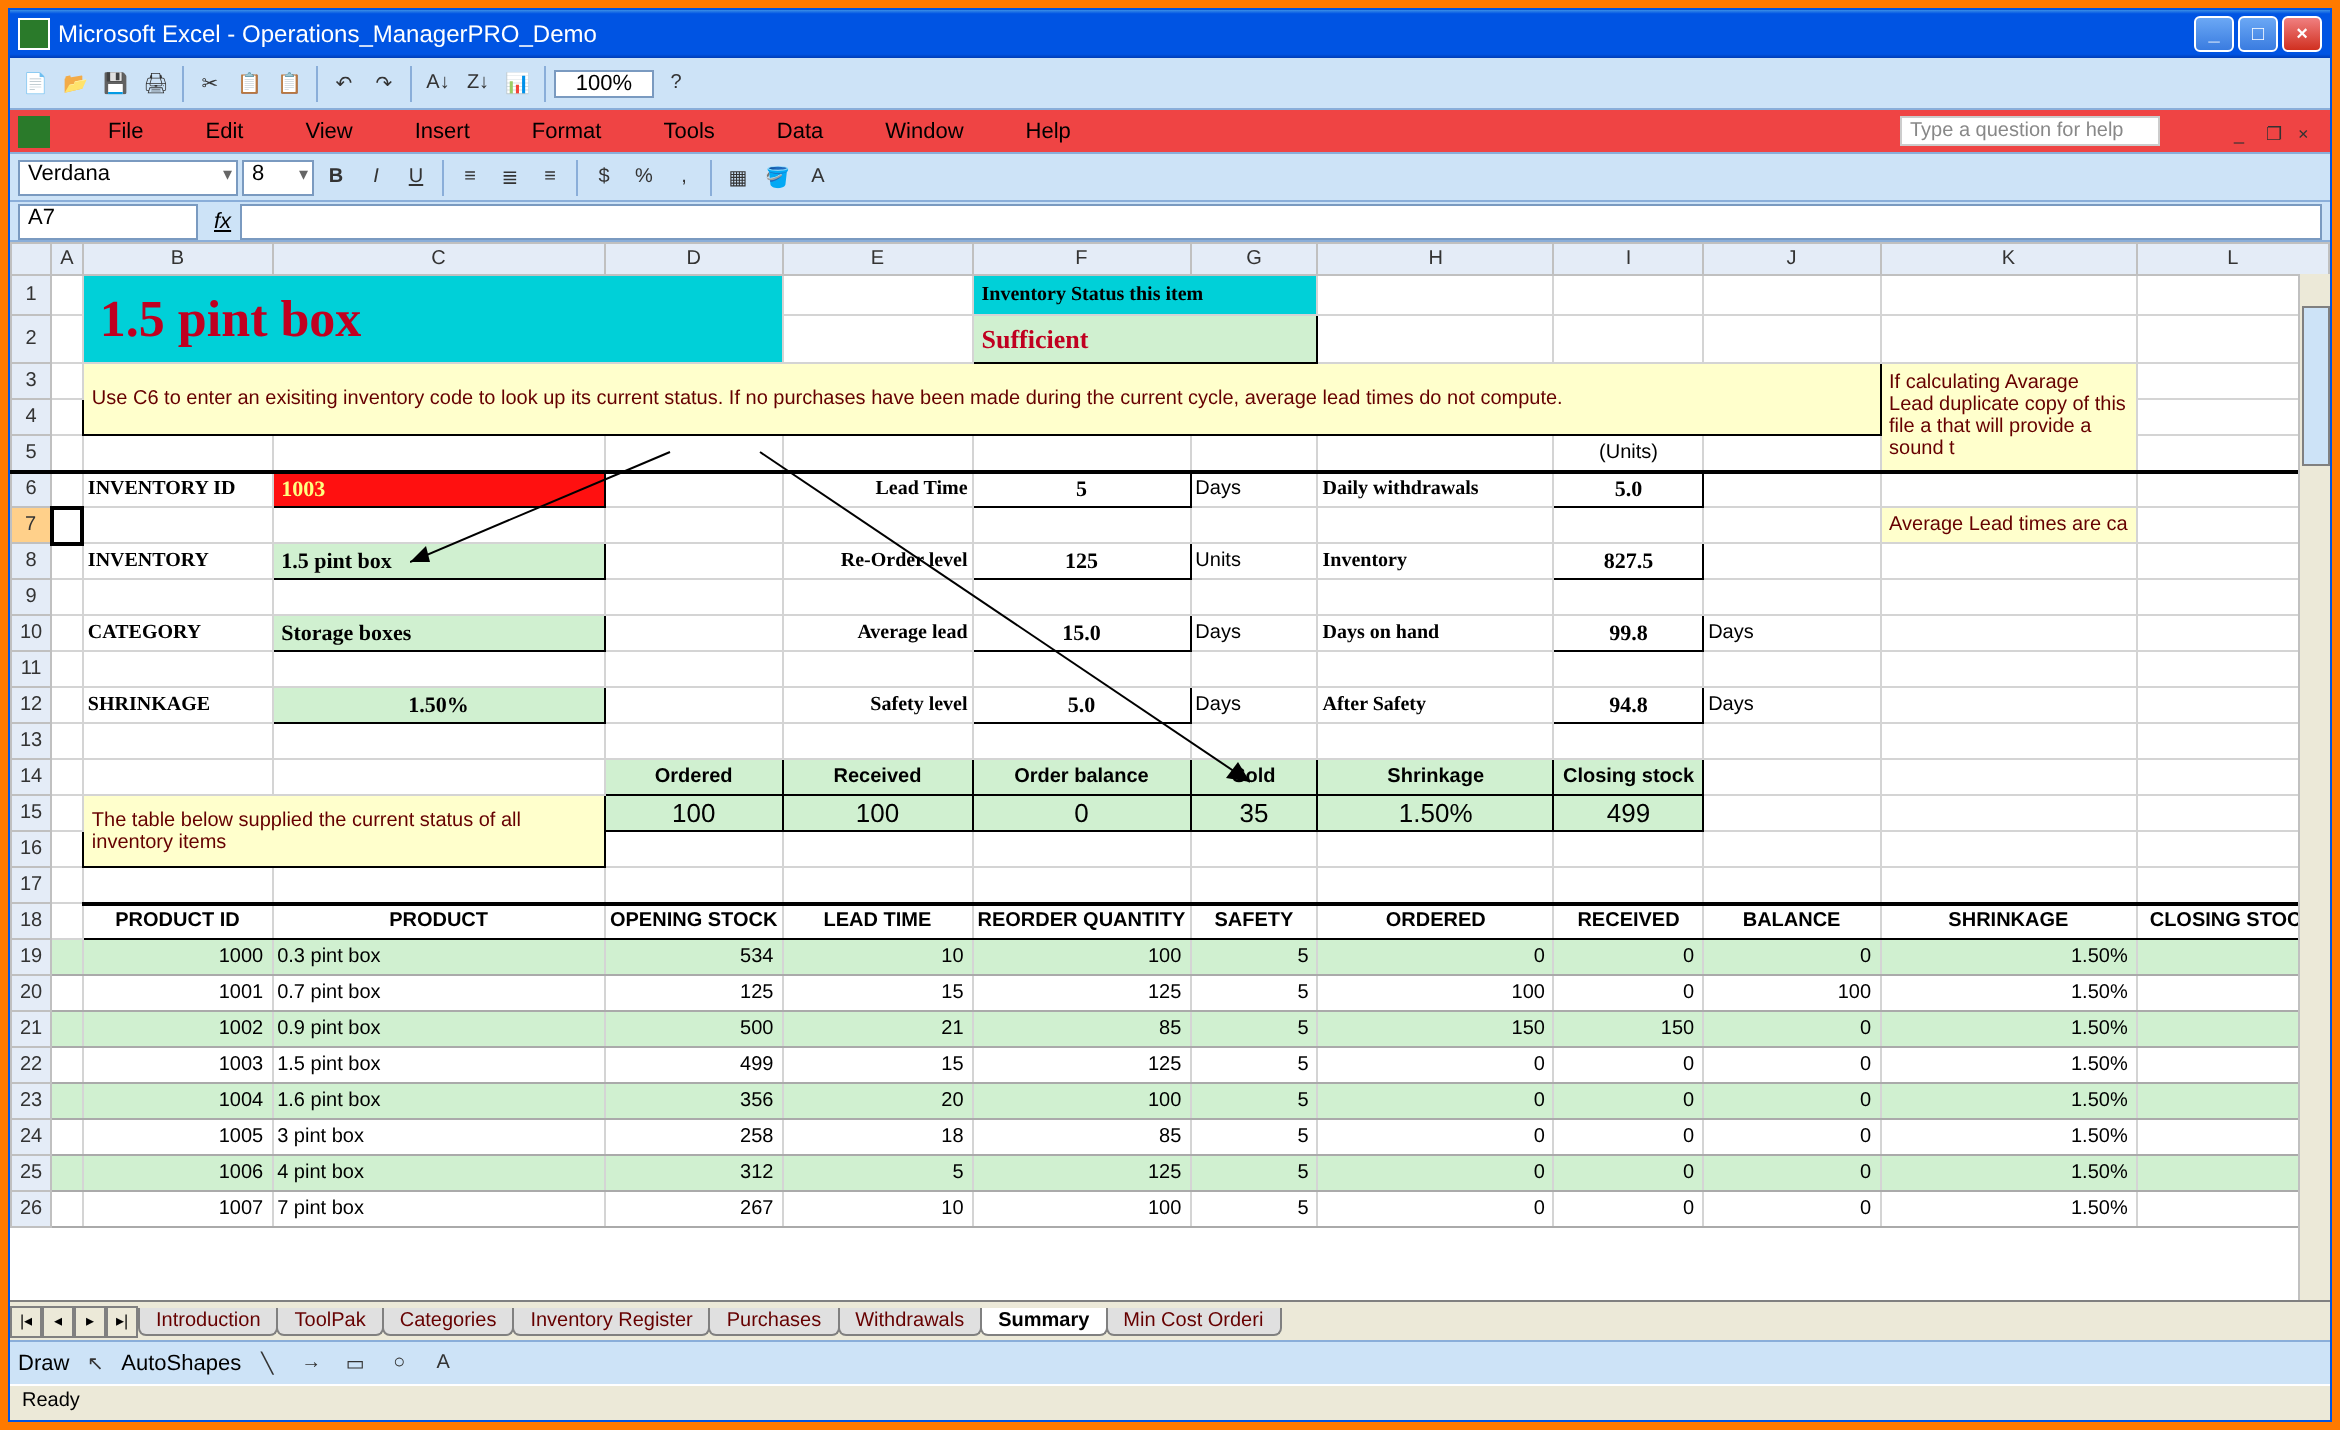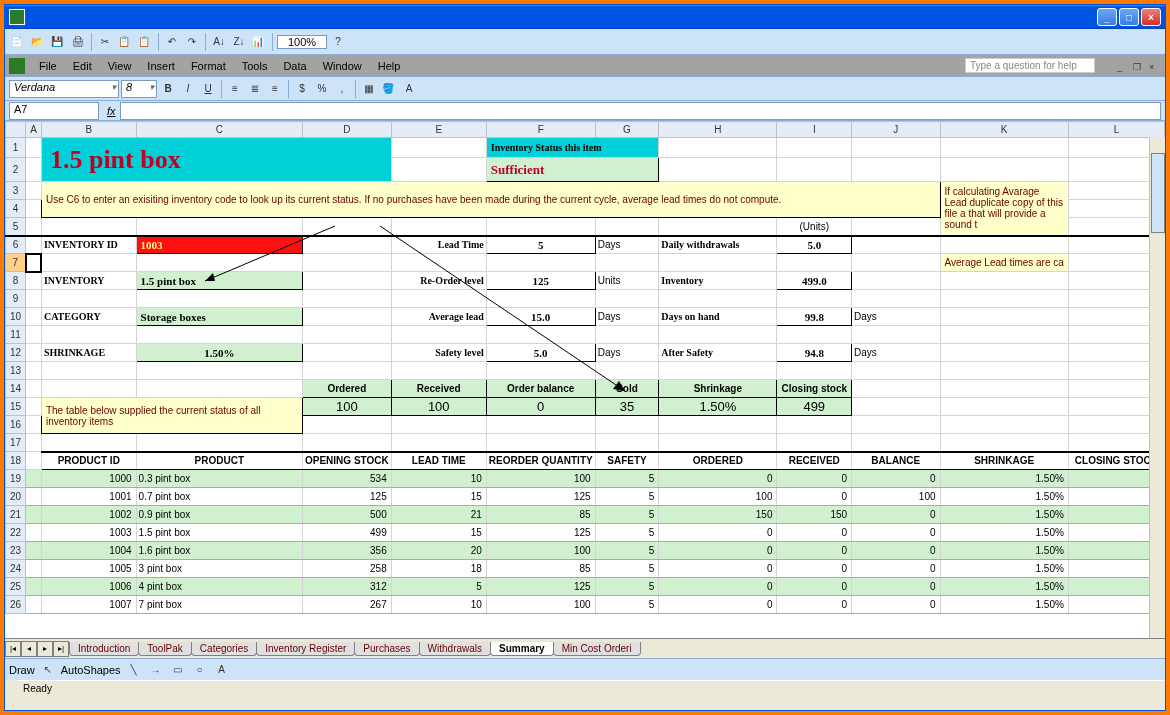--- a/index.html
+++ b/index.html
@@ -6,25 +6,25 @@
 body { background: #ff7a00; padding: 4px; width: 1170px; height: 715px; overflow: hidden; }
 .window { background: #ece9d8; border: 1px solid #0054e3; height: 707px; display: flex; flex-direction: column; }
 .titlebar { background: linear-gradient(to bottom, #3a8ee6 0%, #0054e3 8%, #0054e3 92%, #003db6 100%); height: 24px; display: flex; align-items: center; padding: 0 4px; color: #fff; font-size: 12px; }
 .titlebar .icon { width: 16px; height: 16px; background: #2a7a2a; margin-right: 4px; border: 1px solid #fff; }
 .winbtns { margin-left: auto; display: flex; gap: 2px; }
 .winbtns div { width: 20px; height: 18px; background: linear-gradient(#6ba8f5,#3a7ce0); border: 1px solid #fff; border-radius: 3px; display: flex; align-items: center; justify-content: center; color: #fff; font-size: 10px; font-weight: bold; cursor: pointer; }
 .winbtns .close { background: linear-gradient(#f08080,#d03020); }
 .toolbar { background: #cde3f7; border-bottom: 1px solid #8aaed9; height: 26px; display: flex; align-items: center; padding: 2px 4px; gap: 2px; }
 .tbtn { width: 18px; height: 18px; border: 1px solid transparent; display: inline-flex; align-items: center; justify-content: center; font-size: 10px; color: #333; cursor: pointer; }
 .sep { width: 1px; height: 18px; background: #8aaed9; margin: 0 2px; }
-.menubar { background: #a3a3a3; border-bottom: 1px solid #8aaed9; height: 22px; display: flex; align-items: center; padding: 0 4px; font-size: 11px; gap: 4px; }
+.menubar { background: #ef4444; border-bottom: 1px solid #8aaed9; height: 22px; display: flex; align-items: center; padding: 0 4px; font-size: 11px; gap: 19px; }
 .menubar .icon { width: 16px; height: 16px; background: #2a7a2a; margin-right: 4px; }
 .menubar span { padding: 2px 6px; cursor: pointer; }
 .formatbar { background: #cde3f7; border-bottom: 1px solid #8aaed9; height: 24px; display: flex; align-items: center; padding: 2px 4px; font-size: 11px; gap: 2px; }
-.fontbox { height: 18px; border: 1px solid #7a9ac0; background: #fff; padding: 0 16px 0 4px; font-size: 11px; position: relative; font-style: italic; }
+.fontbox { height: 18px; border: 1px solid #7a9ac0; background: #fff; padding: 0 16px 0 4px; font-size: 11px; position: relative; }
 .fontbox:after { content: "▾"; position: absolute; right: 2px; top: 1px; font-size: 9px; color: #666; }
 .namebox-row { background: #cde3f7; border-bottom: 1px solid #8aaed9; height: 20px; display: flex; align-items: center; font-size: 11px; }
 .namebox { width: 90px; height: 18px; border: 1px solid #7a9ac0; background: #fff; padding: 0 4px; margin: 0 4px; }
 .fx { padding: 0 4px; font-style: italic; cursor: pointer; text-decoration: underline; }
 .formulabar { flex: 1; height: 18px; border: 1px solid #7a9ac0; background: #fff; margin-right: 4px; }
 .ask { margin-left: auto; margin-right: 12px; font-size: 10px; color: #888; border: 1px solid #ccc; background: #fff; padding: 1px 4px; width: 130px; }
 .docclose { display: flex; gap: 2px; margin-right: 4px; }
 .docclose span { width: 14px; height: 14px; font-size: 9px; text-align: center; line-height: 12px; cursor: pointer; color: #333; }
 
 .grid-area { flex: 1; background: #fff; overflow: auto; position: relative; }
@@ -54,32 +54,33 @@
 .drow td.tl { text-align: left; padding-left: 2px !important; }
 .drow.alt td { background: #d0f0d0; }
 
 .tabs { background: #ece9d8; border-top: 1px solid #808080; height: 20px; display: flex; align-items: center; font-size: 10px; }
 .tabnav { display: flex; }
 .tabnav span { width: 16px; height: 16px; border: 1px solid #808080; background: #ece9d8; text-align: center; line-height: 14px; cursor: pointer; font-size: 8px; }
 .tab { background: #fff; border: 1px solid #808080; border-top: none; padding: 1px 8px; margin-right: -1px; cursor: pointer; border-radius: 0 0 4px 4px; }
 .tab.active { background: #fff; font-weight: bold; }
 .tab.inactive { background: #e0e0e0; color: #600; }
 .drawbar { background: #cde3f7; border-top: 1px solid #8aaed9; height: 22px; display: flex; align-items: center; padding: 0 4px; font-size: 11px; gap: 4px; }
-.statusbar { background: #ece9d8; border-top: 1px solid #fff; height: 30px; font-size: 10px; padding: 2px 6px; margin-left: 12px; }
+.statusbar { background: #ece9d8; border-top: 1px solid #fff; height: 18px; font-size: 10px; padding: 2px 6px; }
 .zoom { width: 50px; border: 1px solid #7a9ac0; background: #fff; text-align: center; font-size: 11px; padding: 0 2px; }
 .scrollbar-v { position: absolute; right: 0; top: 16px; bottom: 0; width: 16px; background: #ece9d8; border-left: 1px solid #c0c0c0; }
 .scrollbar-v .thumb { position: absolute; top: 16px; left: 1px; width: 14px; height: 80px; background: #cde3f7; border: 1px solid #808080; }
 </style>
 </head>
 <body>
 
 <div class="window">
 
   <div class="titlebar">
     <div class="icon"></div>
+    <span>Microsoft Excel - Operations_ManagerPRO_Demo</span>
     <div class="winbtns">
       <div>_</div>
       <div>□</div>
       <div class="close">×</div>
     </div>
   </div>
 
   <div class="toolbar">
     <span class="tbtn">📄</span>
     <span class="tbtn">📂</span>
@@ -261,21 +262,21 @@
       <tr>
             <th class="rowh">8</th>
             <td></td>
         <td class="lbl">INVENTORY</td>
         <td class="boxl">1.5 pint box</td>
             <td></td>
         <td class="lbl" style="text-align:right">Re-Order level</td>
         <td class="boxw">125</td>
         <td class="u">Units</td>
         <td class="lbl">Inventory</td>
-        <td class="boxw">499.0</td>
+        <td class="boxw">827.5</td>
             <td></td>
             <td></td>
             <td></td>
       </tr>
       <tr>
             <th class="rowh">9</th>
             <td></td>
             <td></td>
             <td></td>
             <td></td>

